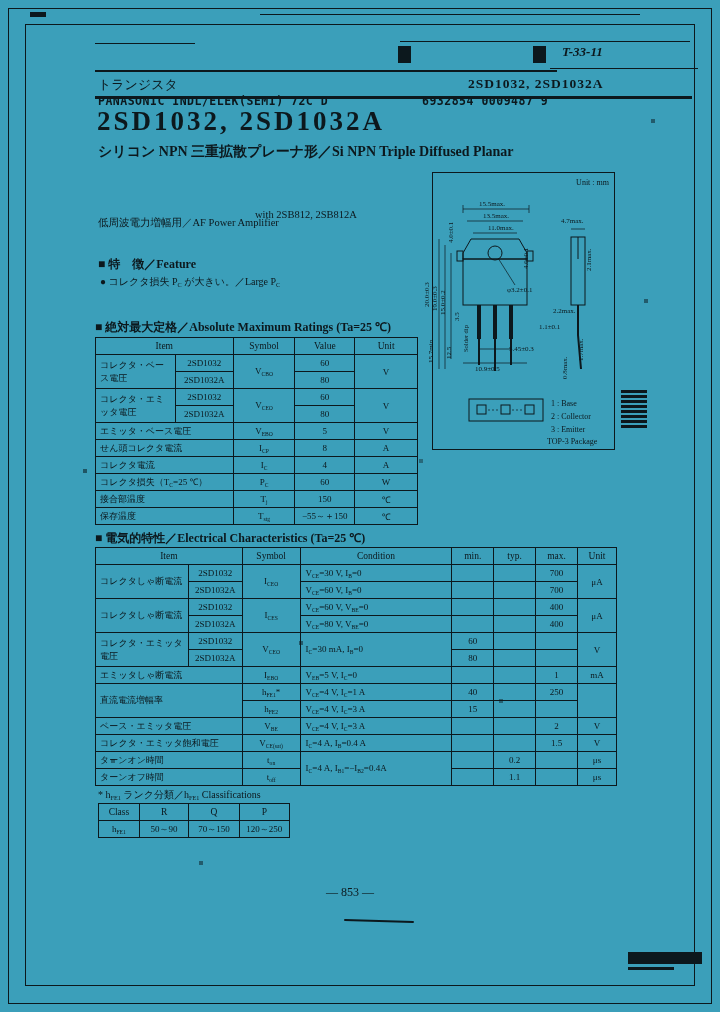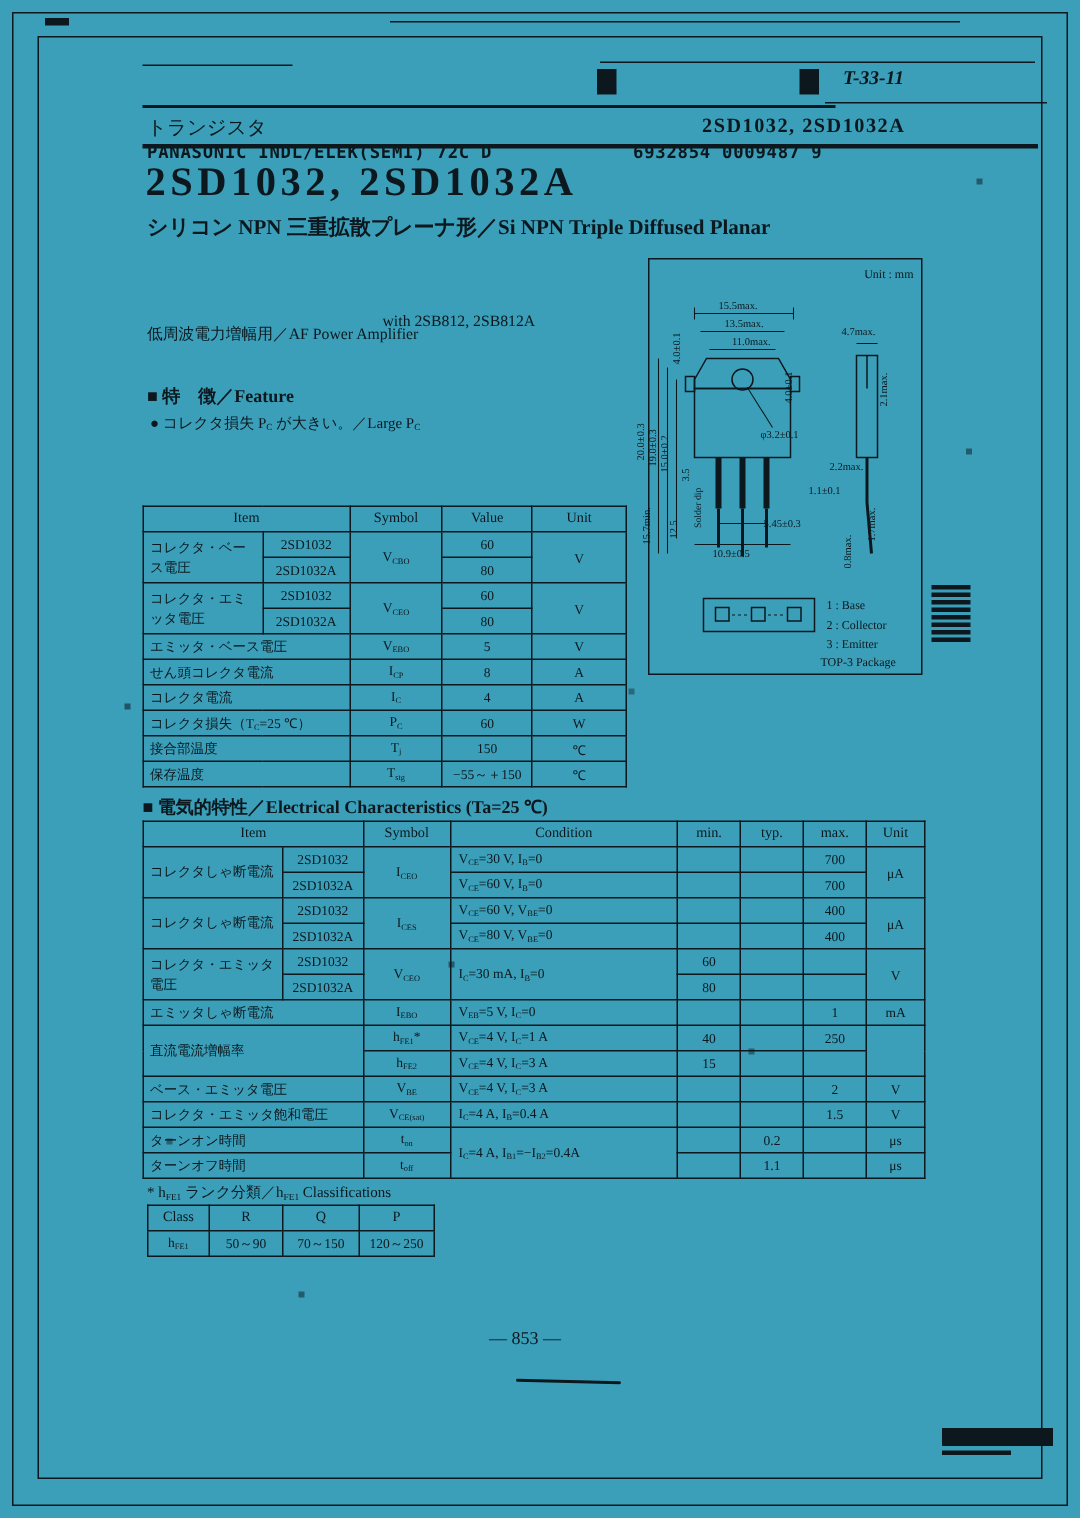--- a/index.html
+++ b/index.html
@@ -119,20 +119,21 @@
     <span class="dim rot" style="left:28px;top:140px;">3.5</span>
     <span class="dim rot" style="left:36px;top:172px;font-size:6.5px;">Solder dip</span>
     <span class="dim rot" style="left:136px;top:198px;">0.8max.</span>
     <span class="dim rot" style="left:152px;top:180px;">1.7max.</span>
     <span class="dim" style="left:118px;top:226px;font-size:8px;">1 : Base</span>
     <span class="dim" style="left:118px;top:239px;font-size:8px;">2 : Collector</span>
     <span class="dim" style="left:118px;top:252px;font-size:8px;">3 : Emitter</span>
     <span class="dim" style="left:114px;top:264px;font-size:8px;">TOP-3 Package</span>
   </div>
 
+  <span class="txt" style="left:95px;top:318px;font-size:12px;font-weight:bold;">■ 絶対最大定格／Absolute Maximum Ratings  (Ta=25 ℃)</span>
   <table class="dt" style="left:95px;top:337px;width:323px;">
     <colgroup>
         <col style="width:80px">
         <col style="width:58px">
         <col style="width:62px">
         <col style="width:60px">
         <col style="width:63px">
       </colgroup>
     <tbody>
         <tr>

